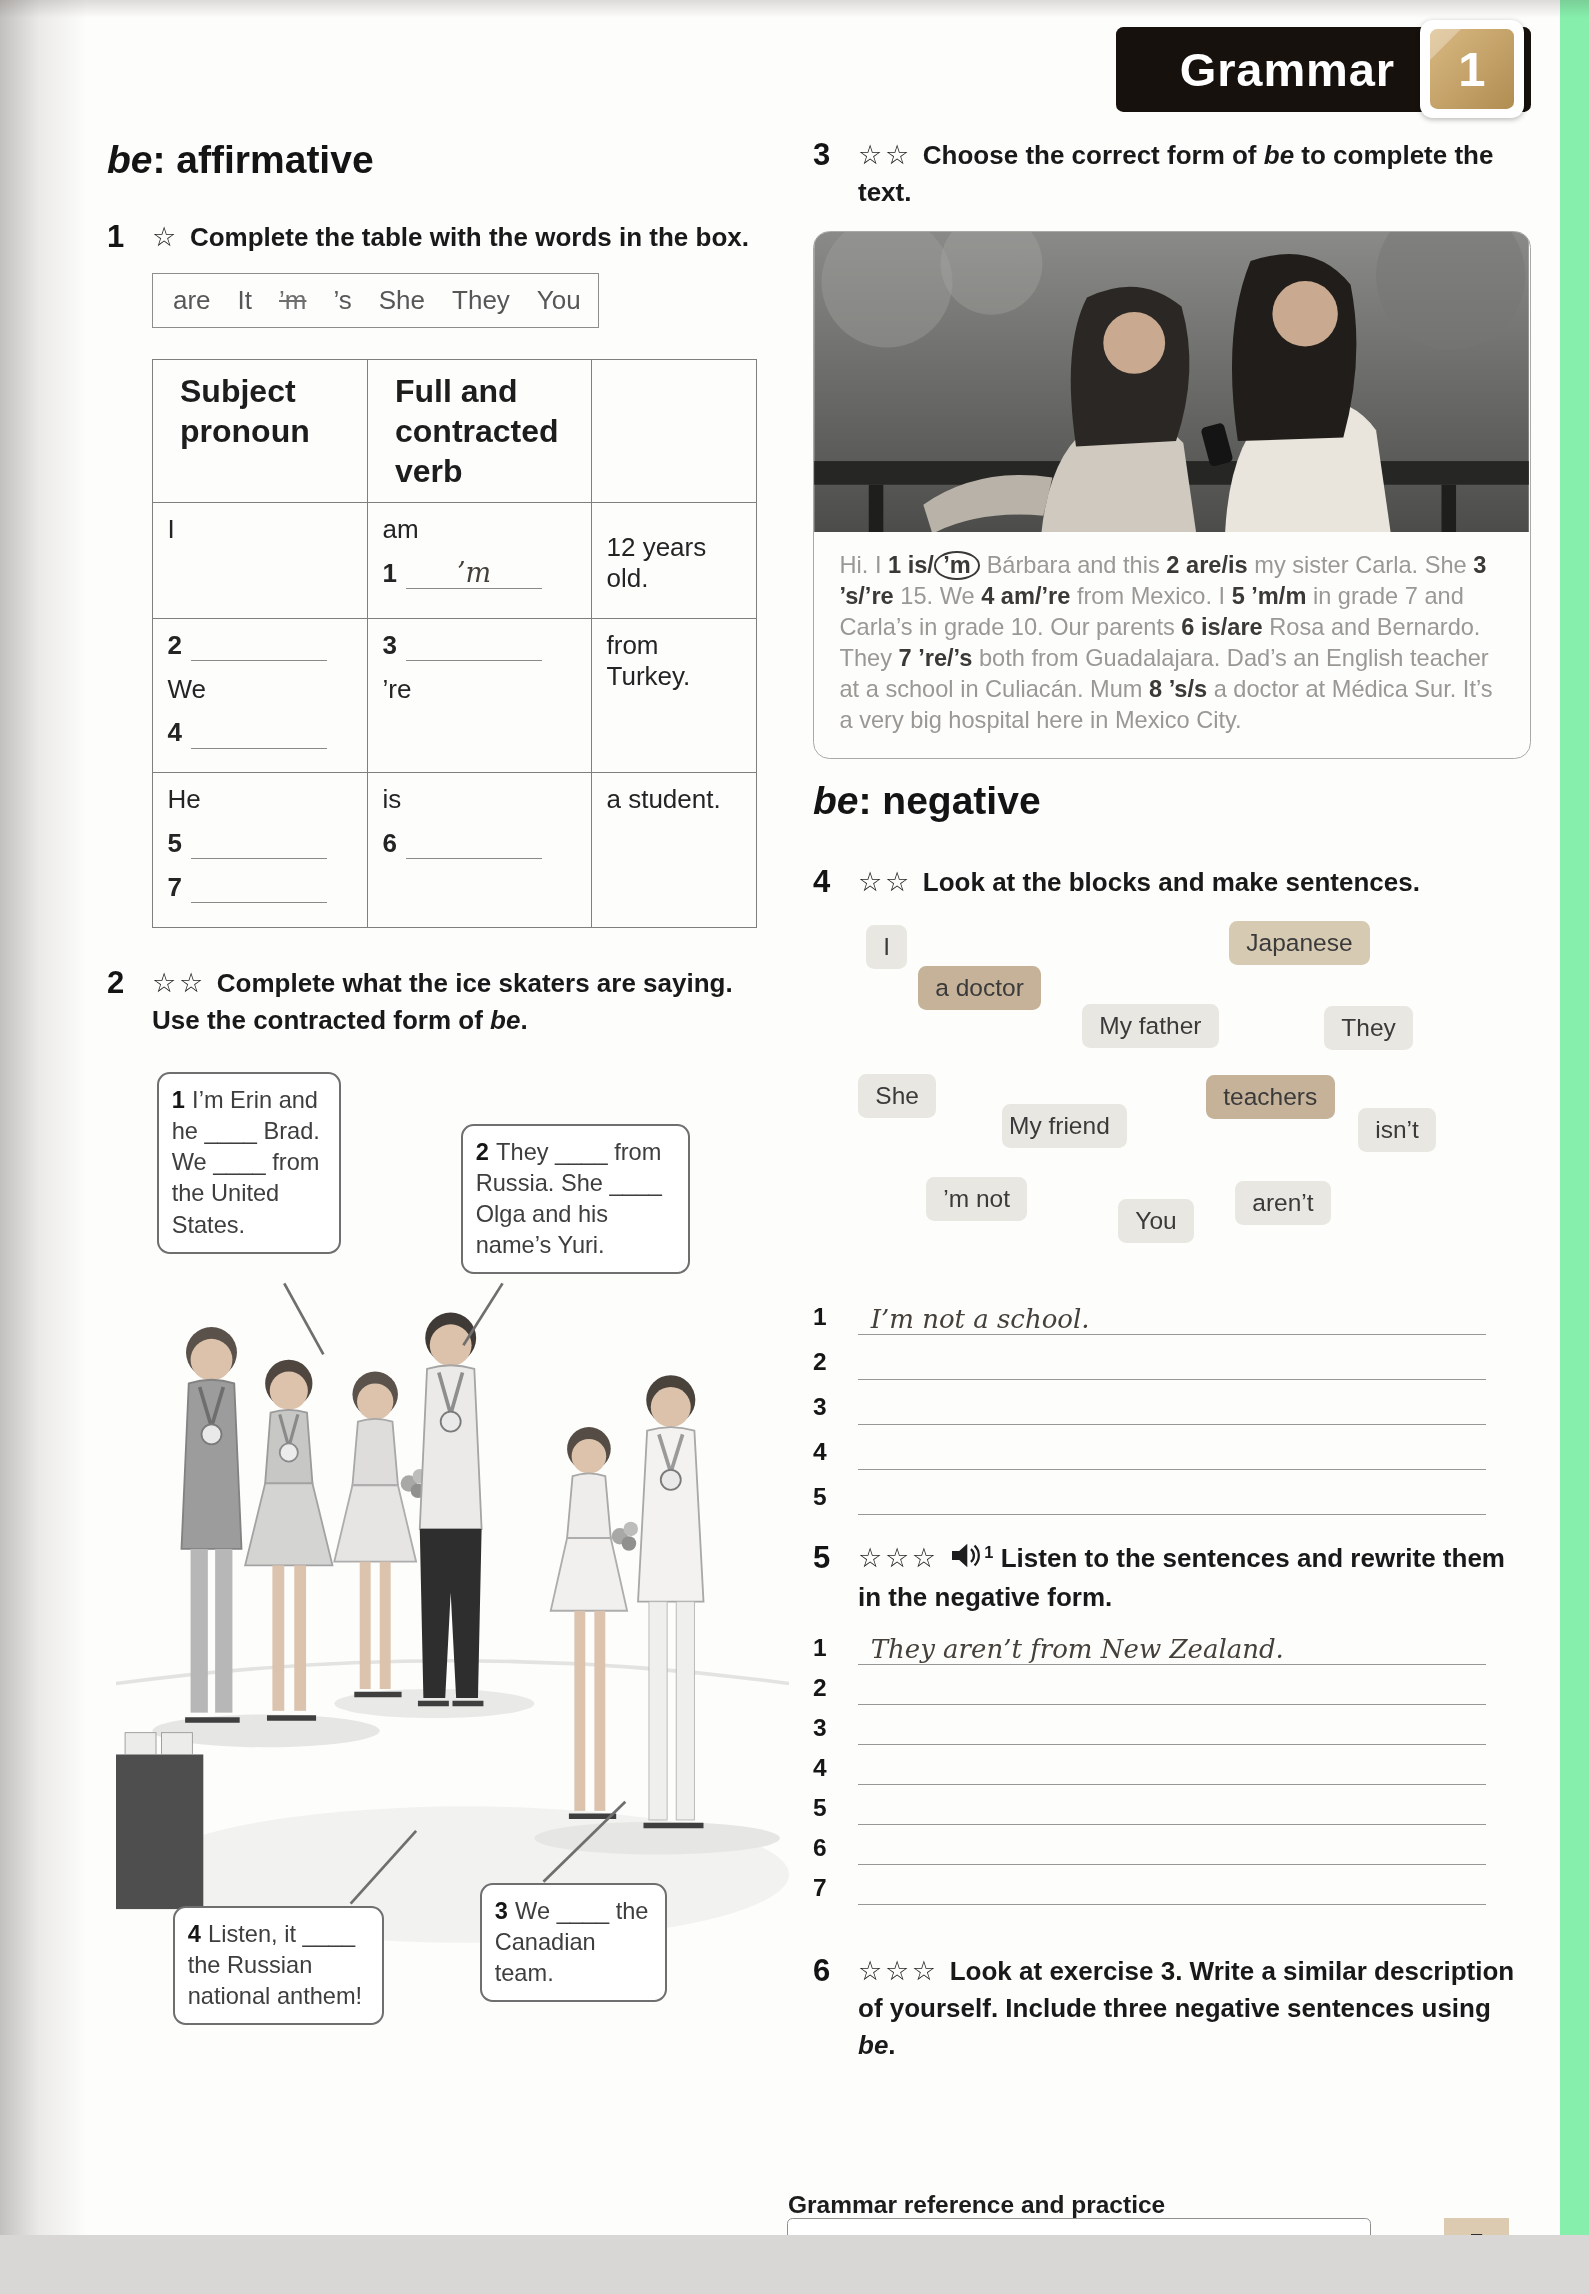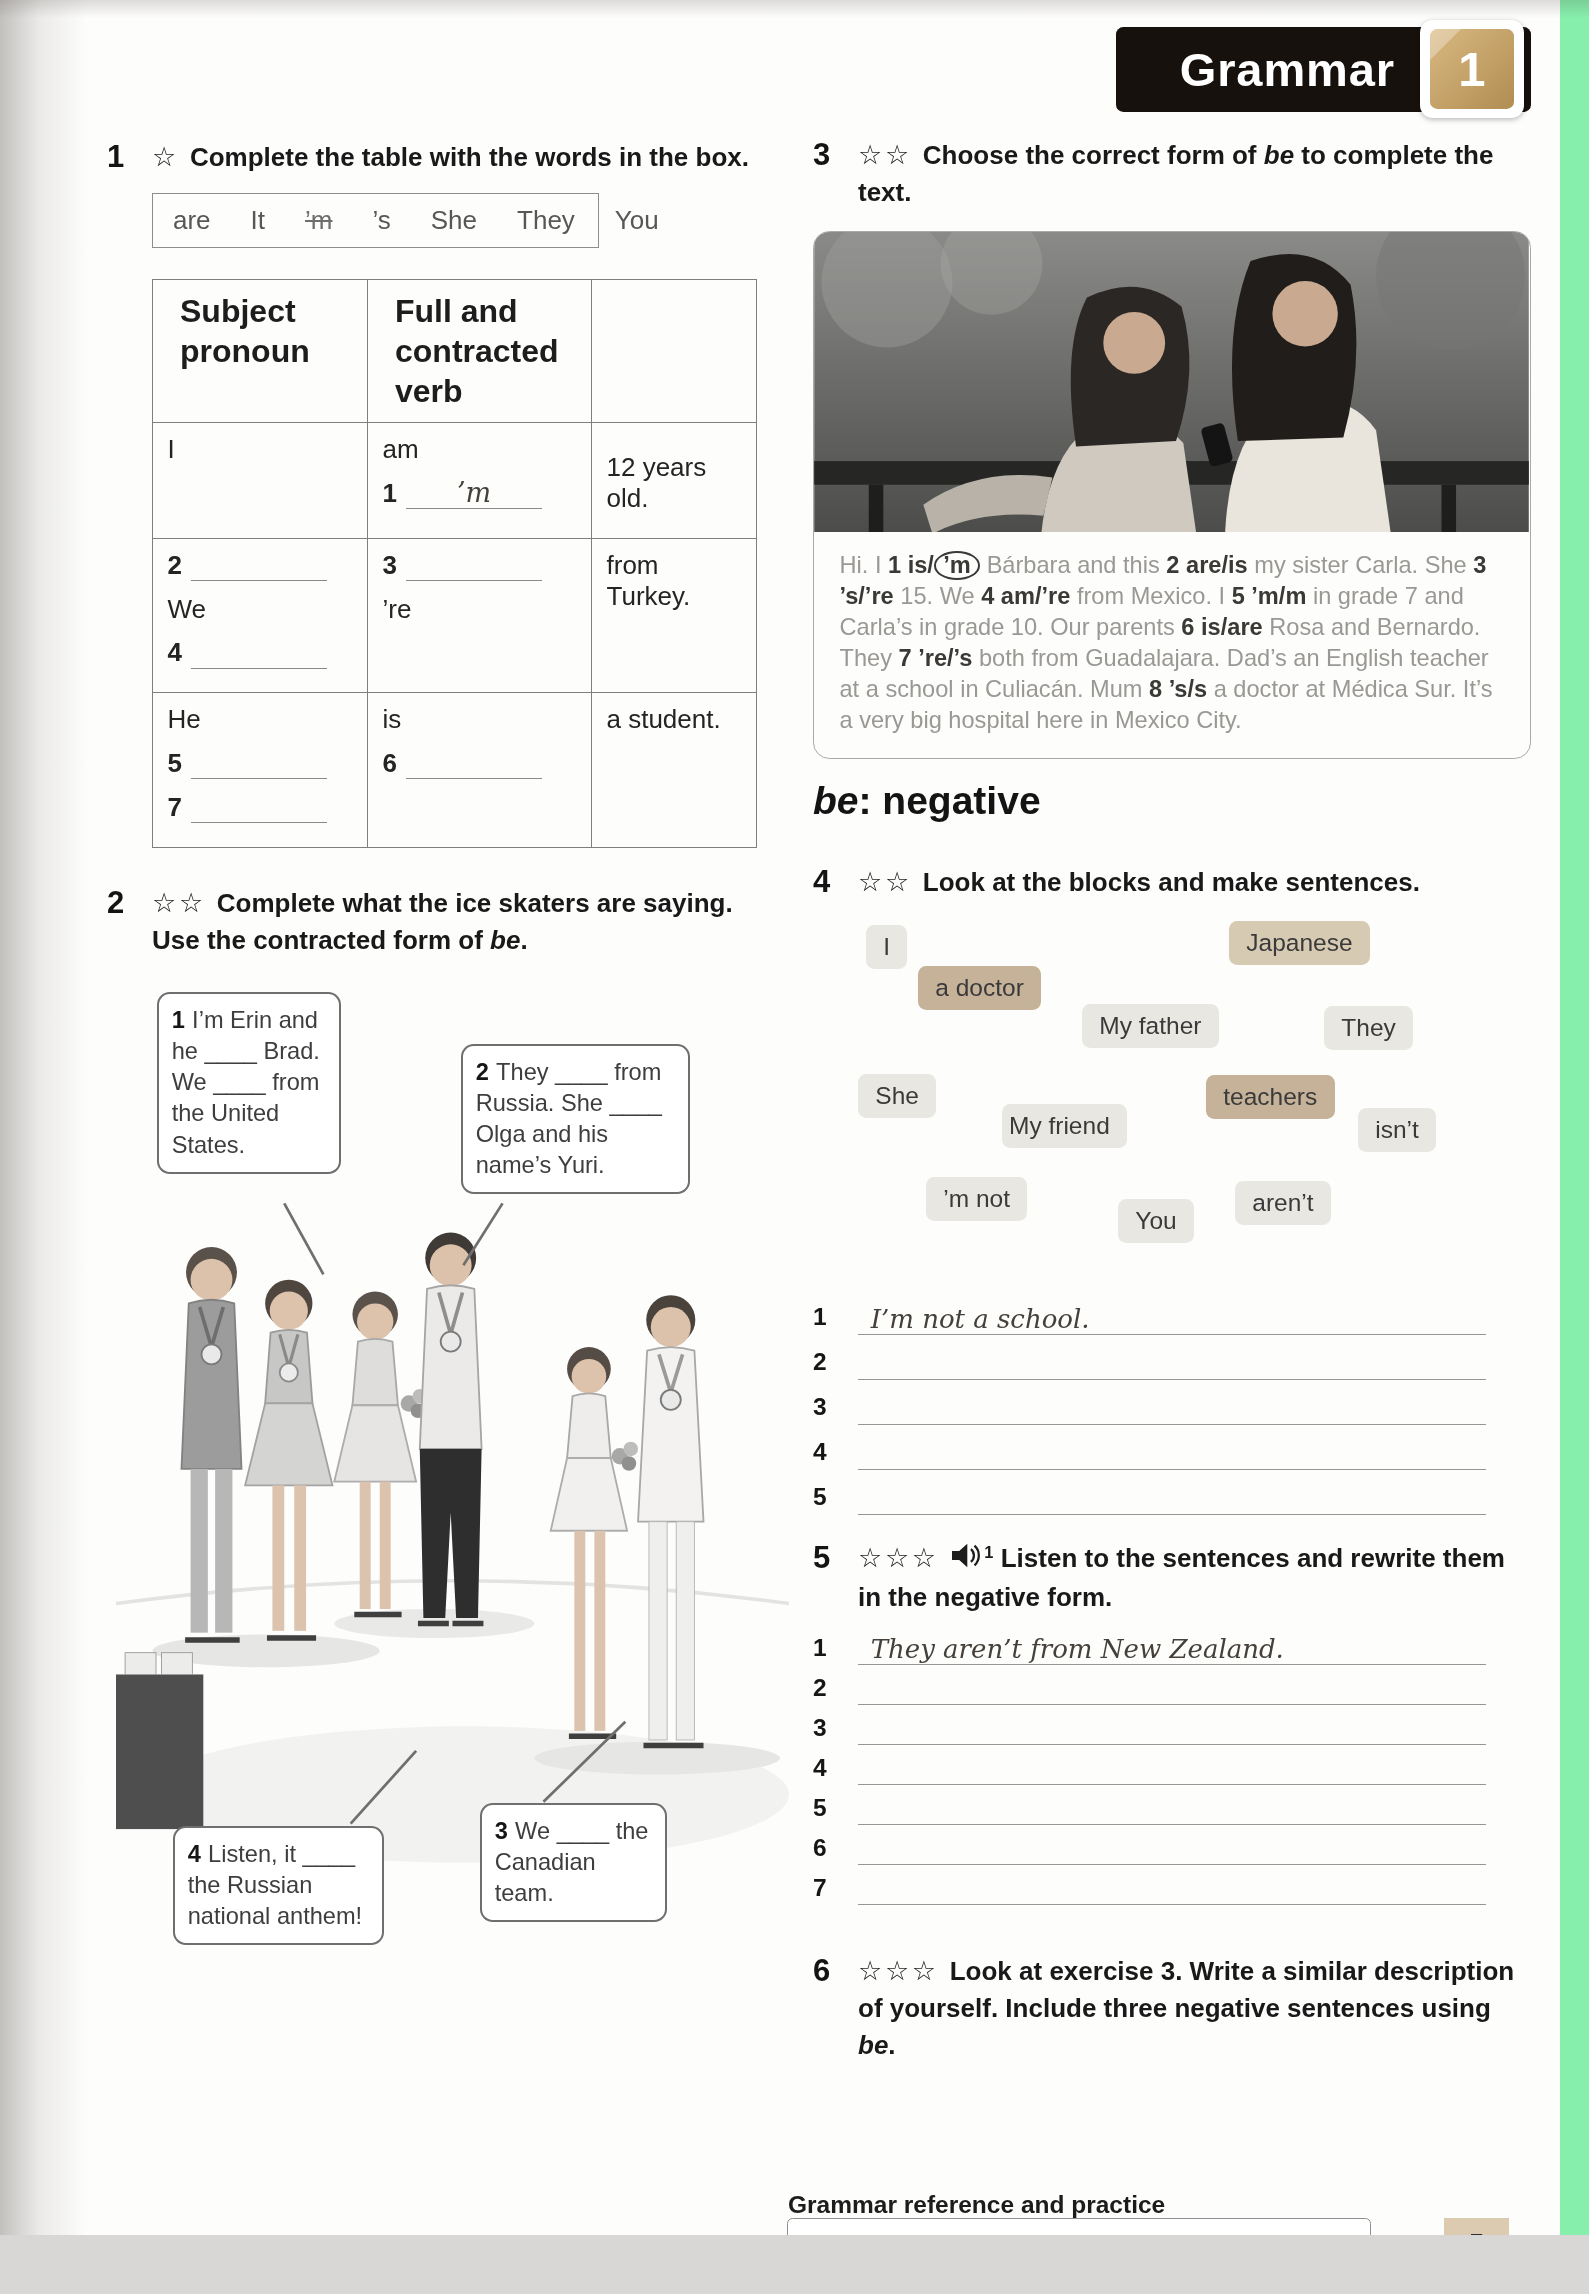--- a/index.html
+++ b/index.html
@@ -42,21 +42,21 @@
   .ex-head { display:flex; margin-top:0; }
   .ex-num { width:45px; flex:0 0 45px; font-size:31px; font-weight:bold; color:#141414; line-height:1.2; }
   .ex-body { flex:1; font-size:26px; font-weight:bold; line-height:1.42; color:#191919; }
   .stars { letter-spacing:2.7px; margin-right:11px; font-weight:normal; font-size:27px; color:#222; }
   .instr-it { font-style:italic; }
   .audio-wrap { display:inline-block; vertical-align:-2.7px; margin-right:3.6px; }
   .audio-sup { font-size:16.4px; vertical-align:9px; font-weight:bold; margin-right:7.3px; }
 
   
   .word-box { margin:16.4px 0 31px 45px; width:447px; border:1.8px solid #8d8d8d; padding:11px 20px;
-    font-size:26px; color:#575757; display:flex; gap:40px; background:#fdfdfc; }
+    font-size:26px; color:#575757; display:flex; gap:27px; background:#fdfdfc; }
   .word-box .struck { text-decoration:line-through; color:#6e6e6e; }
 
   table.gram-table { border-collapse:collapse; margin-left:45px; background:#fdfdfc; }
   table.gram-table th, table.gram-table td { border:1.8px solid #7f7f7f; text-align:left; vertical-align:top; padding:11px 14.5px; }
   table.gram-table th { font-size:32px; line-height:1.25; height:87px;padding-left:27px; }
   th.empty-th { min-width:164px; }
   td.c1 { width:215px; } td.c2 { width:224px; } td.c3 { width:165px; }
   tr.r1 td { height:116px; } tr.r2 td { height:138px; } tr.r3 td { height:138px; }
   .cl { font-size:26px; margin-bottom:12.7px; line-height:1.2; color:#242424; }
   .bnum { font-weight:bold; margin-right:5.5px; }
@@ -126,20 +126,23 @@
     </div>
     <div class="badge-outer">
       <div class="badge">
         <span class="badge-fold"></span>
         <span class="badge-num">1</span>
       </div>
     </div>
 
     <div class="col-left">
 
+      <div class="section-title">
+        <span class="it">be</span><span>: affirmative</span>
+      </div>
 
       <div class="ex-head">
         <span class="ex-num">1</span>
         <div class="ex-body">
           <span class="stars">☆</span><span>Complete the table with the words in the box.</span>
         </div>
       </div>
 
       <div class="word-box">
         <span>are</span>

